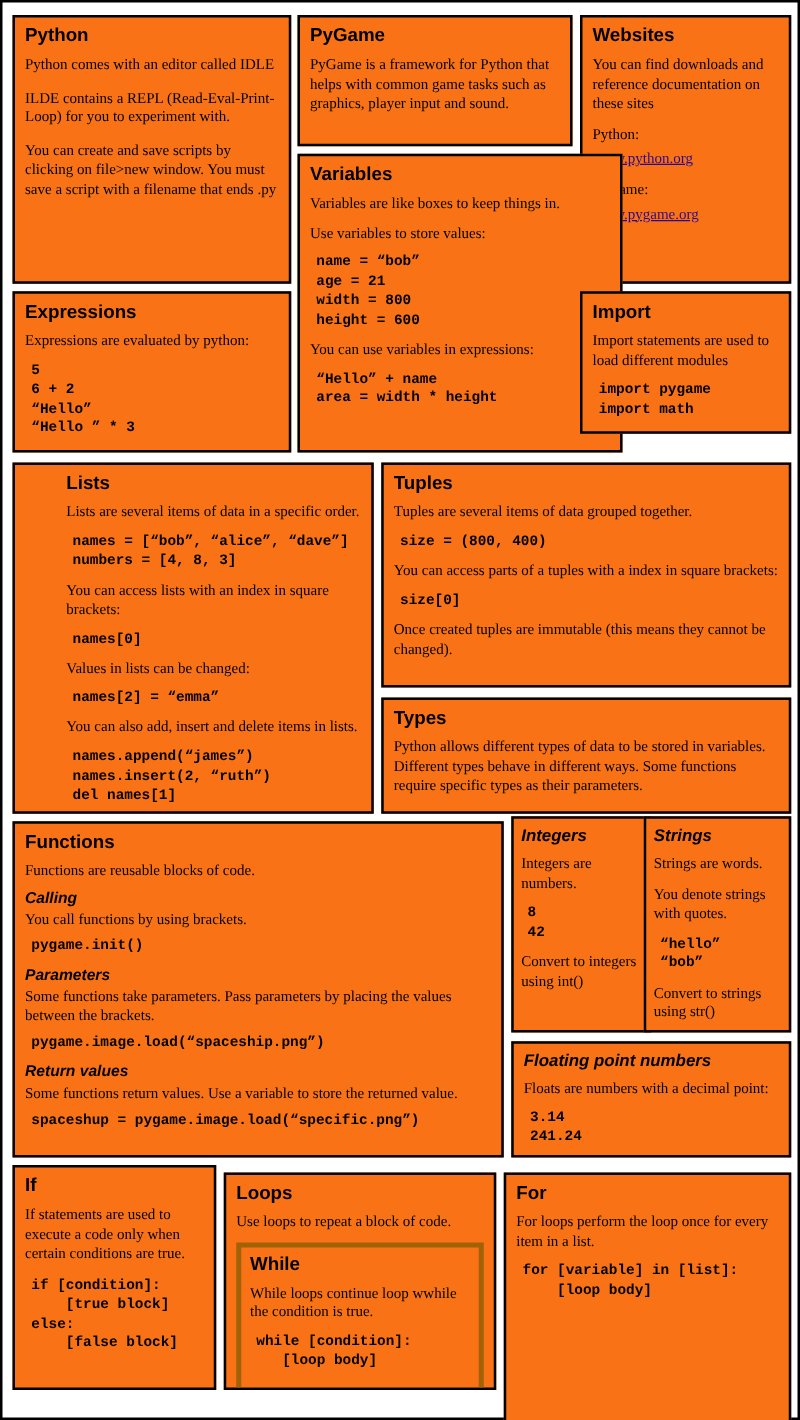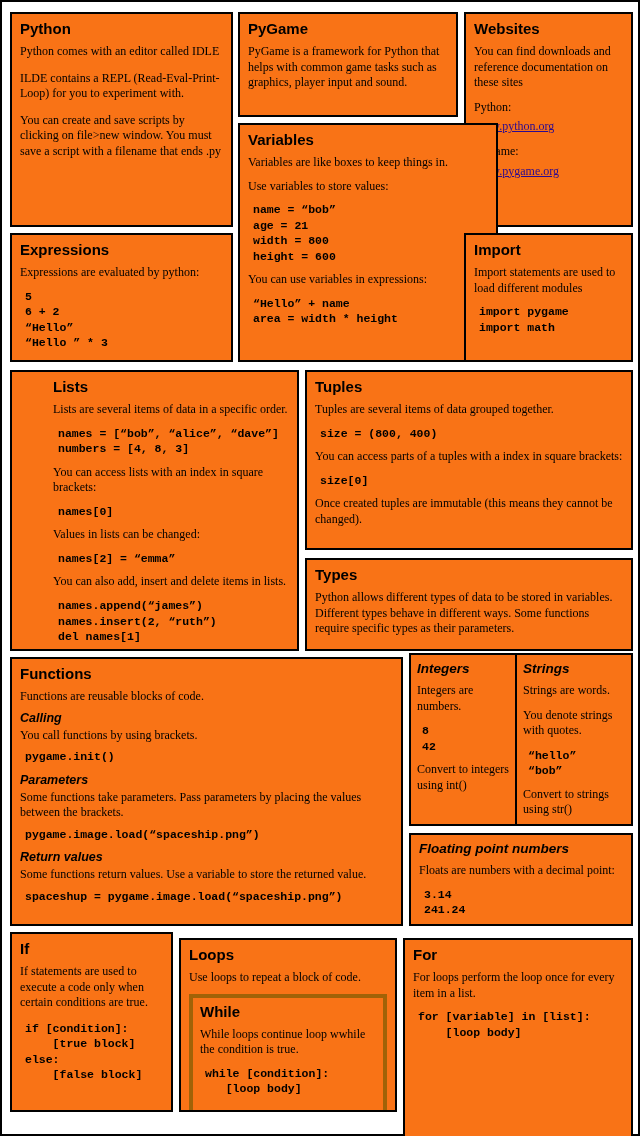--- a/index.html
+++ b/index.html
@@ -15,21 +15,21 @@
   .gap-top { margin-top:13px; }
   a.link { color:#2b0a91; text-decoration:underline; font-size:12px; }
   .link-row { margin:0 0 9px 0; }
 
   
   #box-python      { left:8px;   top:10px;  width:223px; height:215px; }
   #box-pygame      { left:236px; top:10px;  width:220px; height:105px; }
   #box-websites    { left:462px; top:10px;  width:169px; height:215px; }
   #box-variables   { left:236px; top:121px; width:260px; height:239px; }
   #box-expressions { left:8px;   top:231px; width:223px; height:129px; }
-  #box-import      { left:462px; top:231px; width:169px; height:129px; }
+  #box-import      { left:462px; top:231px; width:169px; height:114px; }
   #box-lists       { left:8px;   top:368px; width:289px; height:281px;padding-left:41px; }
   #box-tuples      { left:303px; top:368px; width:328px; height:180px; }
   #box-types       { left:303px; top:556px; width:328px; height:93px;  }
   #box-functions   { left:8px;   top:655px; width:393px; height:269px; }
   #box-integers    { left:407px; top:651px; width:112px; height:173px; padding:6px; }
   #box-strings     { left:513px; top:651px; width:118px; height:173px; padding:6px; }
   #box-floats      { left:407px; top:831px; width:224px; height:93px;  }
   #box-if          { left:8px;   top:930px; width:163px; height:180px; }
   #box-loops       { left:177px; top:936px; width:218px; height:174px; }
   #box-for         { left:401px; top:936px; width:230px; height:200px; }
@@ -131,21 +131,21 @@
     <h2>Functions</h2>
     <p>Functions are reusable blocks of code.</p>
     <h3>Calling</h3>
     <p>You call functions by using brackets.</p>
     <pre class="code">pygame.init()</pre>
     <h3>Parameters</h3>
     <p>Some functions take parameters. Pass parameters by placing the values between the brackets.</p>
     <pre class="code">pygame.image.load(“spaceship.png”)</pre>
     <h3>Return values</h3>
     <p>Some functions return values. Use a variable to store the returned value.</p>
-    <pre class="code">spaceshup = pygame.image.load(“spaceship.png”)</pre>
+    <pre class="code">spaceshup = pygame.image.load(“specific.png”)</pre>
   </section>
 
   <section class="box" id="box-integers">
     <h2 class="italic">Integers</h2>
     <p>Integers are numbers.</p>
     <pre class="code">8
 42</pre>
     <p>Convert to integers using int()</p>
   </section>
 

